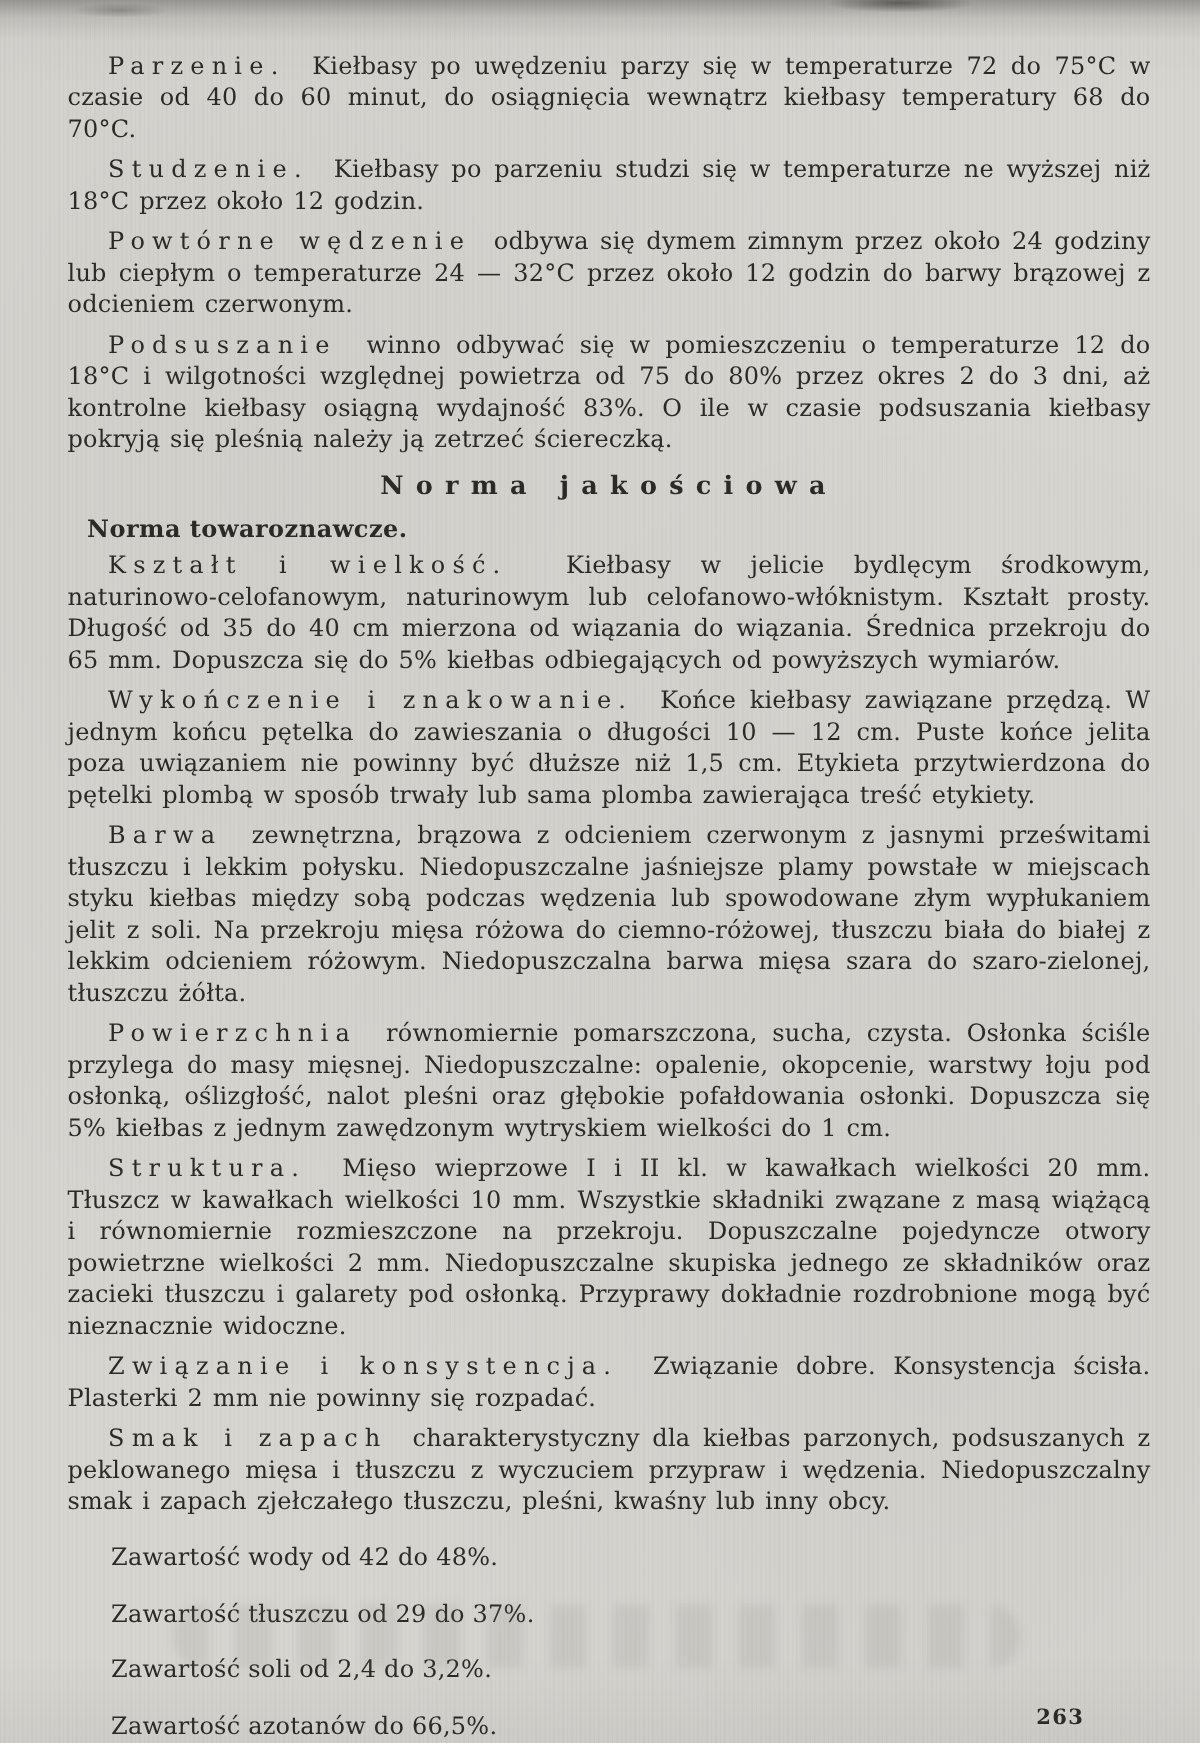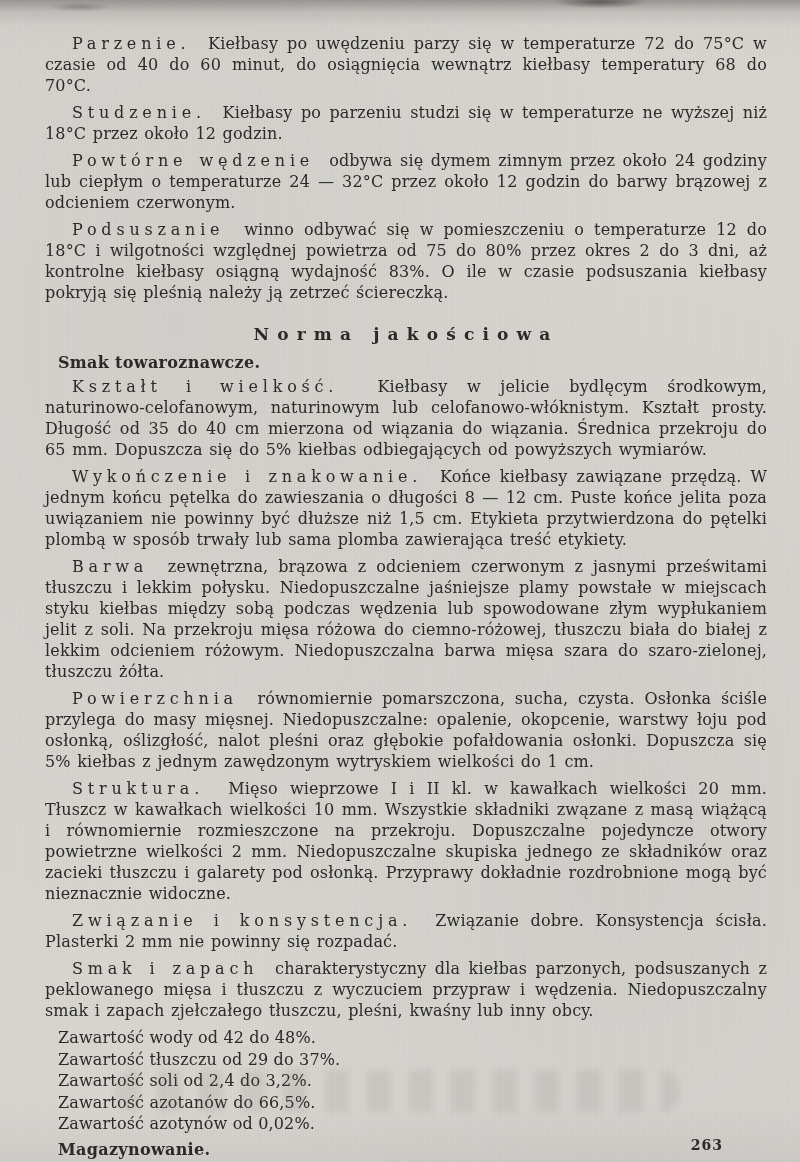--- a/index.html
+++ b/index.html
@@ -53,36 +53,36 @@
     word-spacing: 0.08em;
   }
 
   .lead { letter-spacing: 0.30em; }
 
   .heading {
     font-size: 17px;
     font-weight: bold;
     letter-spacing: 0.48em;
     text-align: center;
-    margin: 21px 0 9px 0;
+    margin: 11px 0 9px 0;
   }
 
   .subhead {
     font-size: 16px;
     font-weight: bold;
     margin: 2px 0 4px 0;
     text-indent: 13px;
     letter-spacing: 0.02em;
   }
 
   .chem { margin: 0 0 5px 0; }
   .chem-line {
     font-size: 16px;
     line-height: 21.5px;
-    margin: 0;
+    margin: 16px;
     padding-left: 13px;
     letter-spacing: 0.01em;
   }
 
   .page-number {
     position: absolute;
     right: 77px;
     bottom: 9px;
     font-size: 14px;
     font-weight: bold;
@@ -100,25 +100,25 @@
     <p class="para"><span class="lead">Parzenie.</span>&nbsp; <span>Kiełbasy po uwędzeniu parzy się w temperaturze 72 do 75°C w czasie od 40 do 60 minut, do osiągnięcia wewnątrz kiełbasy temperatury 68 do 70°C.</span></p>
 
     <p class="para"><span class="lead">Studzenie.</span>&nbsp; <span>Kiełbasy po parzeniu studzi się w temperaturze ne wyższej niż 18°C przez około 12 godzin.</span></p>
 
     <p class="para"><span class="lead">Powtórne wędzenie</span>&nbsp; <span>odbywa się dymem zimnym przez około 24 godziny lub ciepłym o temperaturze 24 — 32°C przez około 12 godzin do barwy brązowej z odcieniem czerwonym.</span></p>
 
     <p class="para"><span class="lead">Podsuszanie</span>&nbsp; <span>winno odbywać się w pomieszczeniu o temperaturze 12 do 18°C i wilgotności względnej powietrza od 75 do 80% przez okres 2 do 3 dni, aż kontrolne kiełbasy osiągną wydajność 83%. O ile w czasie podsuszania kiełbasy pokryją się pleśnią należy ją zetrzeć ściereczką.</span></p>
 
     <h2 class="heading">Norma jakościowa</h2>
 
-    <p class="subhead">Smak towaroznawcze.</p>
+    <p class="subhead">Norma towaroznawcze.</p>
 
     <p class="para"><span class="lead">Kształt i wielkość.</span>&nbsp; <span>Kiełbasy w jelicie bydlęcym środkowym, naturinowo-celofanowym, naturinowym lub celofanowo-włóknistym. Kształt prosty. Długość od 35 do 40 cm mierzona od wiązania do wiązania. Średnica przekroju do 65 mm. Dopuszcza się do 5% kiełbas odbiegających od powyższych wymiarów.</span></p>
 
-    <p class="para"><span class="lead">Wykończenie i znakowanie.</span>&nbsp; <span>Końce kiełbasy zawiązane przędzą. W jednym końcu pętelka do zawieszania o długości 8 — 12 cm. Puste końce jelita poza uwiązaniem nie powinny być dłuższe niż 1,5 cm. Etykieta przytwierdzona do pętelki plombą w sposób trwały lub sama plomba zawierająca treść etykiety.</span></p>
+    <p class="para"><span class="lead">Wykończenie i znakowanie.</span>&nbsp; <span>Końce kiełbasy zawiązane przędzą. W jednym końcu pętelka do zawieszania o długości 10 — 12 cm. Puste końce jelita poza uwiązaniem nie powinny być dłuższe niż 1,5 cm. Etykieta przytwierdzona do pętelki plombą w sposób trwały lub sama plomba zawierająca treść etykiety.</span></p>
 
     <p class="para"><span class="lead">Barwa</span>&nbsp; <span>zewnętrzna, brązowa z odcieniem czerwonym z jasnymi prześwitami tłuszczu i lekkim połysku. Niedopuszczalne jaśniejsze plamy powstałe w miejscach styku kiełbas między sobą podczas wędzenia lub spowodowane złym wypłukaniem jelit z soli. Na przekroju mięsa różowa do ciemno-różowej, tłuszczu biała do białej z lekkim odcieniem różowym. Niedopuszczalna barwa mięsa szara do szaro-zielonej, tłuszczu żółta.</span></p>
 
     <p class="para"><span class="lead">Powierzchnia</span>&nbsp; <span>równomiernie pomarszczona, sucha, czysta. Osłonka ściśle przylega do masy mięsnej. Niedopuszczalne: opalenie, okopcenie, warstwy łoju pod osłonką, oślizgłość, nalot pleśni oraz głębokie pofałdowania osłonki. Dopuszcza się 5% kiełbas z jednym zawędzonym wytryskiem wielkości do 1 cm.</span></p>
 
     <p class="para"><span class="lead">Struktura.</span>&nbsp; <span>Mięso wieprzowe I i II kl. w kawałkach wielkości 20 mm. Tłuszcz w kawałkach wielkości 10 mm. Wszystkie składniki zwązane z masą wiążącą i równomiernie rozmieszczone na przekroju. Dopuszczalne pojedyncze otwory powietrzne wielkości 2 mm. Niedopuszczalne skupiska jednego ze składników oraz zacieki tłuszczu i galarety pod osłonką. Przyprawy dokładnie rozdrobnione mogą być nieznacznie widoczne.</span></p>
 
     <p class="para"><span class="lead">Związanie i konsystencja.</span>&nbsp; <span>Związanie dobre. Konsystencja ścisła. Plasterki 2 mm nie powinny się rozpadać.</span></p>
 
     <p class="para"><span class="lead">Smak i zapach</span>&nbsp; <span>charakterystyczny dla kiełbas parzonych, podsuszanych z peklowanego mięsa i tłuszczu z wyczuciem przypraw i wędzenia. Niedopuszczalny smak i zapach zjełczałego tłuszczu, pleśni, kwaśny lub inny obcy.</span></p>

